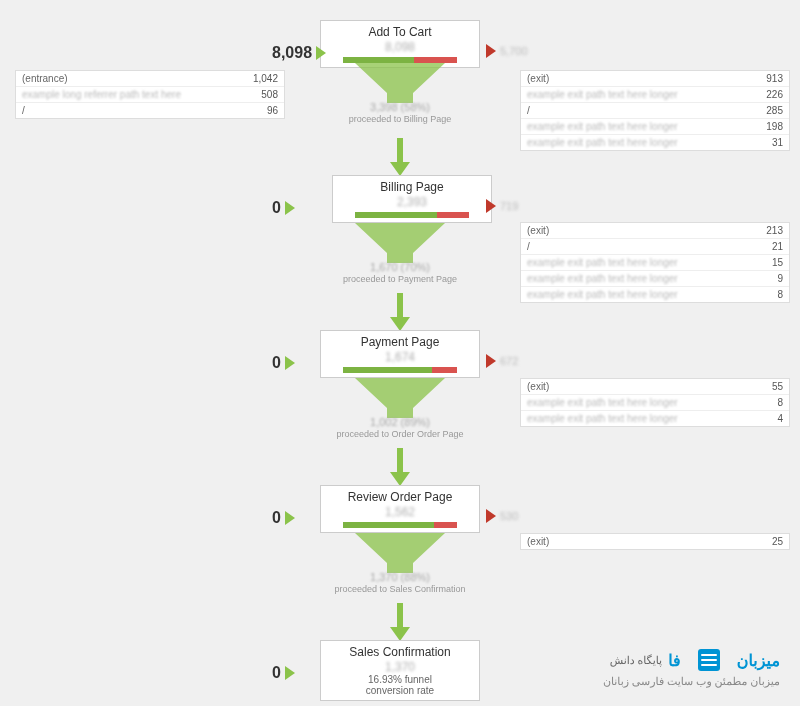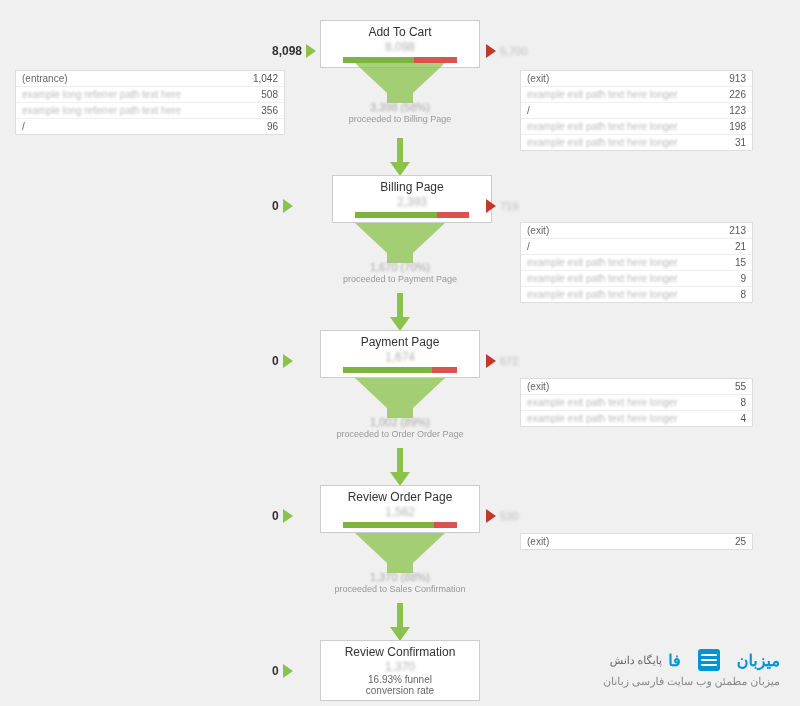--- a/index.html
+++ b/index.html
@@ -10,27 +10,27 @@
 .step-count{font-size:12px;color:#b0b0b0;filter:blur(1.5px);margin-top:1px}
 .bar{height:6px;width:100%;display:flex;margin-top:3px}
 .bar .g{background:#7cb342;height:100%}
 .bar .r{background:#d9534f;height:100%}
 .funnel-wrap{position:absolute;width:160px;text-align:center}
 .funnel-svg{display:block;margin:0 auto}
 .funnel-text{font-size:11px;color:#aaa;filter:blur(1.2px);margin-top:-2px}
 .funnel-sub{font-size:9px;color:#999;margin-top:1px}
 .arrow-down{position:absolute;width:0;height:0;border-left:10px solid transparent;border-right:10px solid transparent;border-top:14px solid #8bc34a}
 .arrow-stem{position:absolute;width:6px;background:#8bc34a}
-.in-arrow{position:absolute;color:#333;font-weight:bold;font-size:12px;display:flex;align-items:center;gap:4px}
+.in-arrow{position:absolute;color:#333;font-weight:bold;font-size:16px;display:flex;align-items:center;gap:4px}
 .in-arrow .tri{width:0;height:0;border-top:7px solid transparent;border-bottom:7px solid transparent;border-left:10px solid #8bc34a}
 .out-arrow{position:absolute;color:#c0392b;font-size:11px;display:flex;align-items:center;gap:4px}
 .out-arrow .tri{width:0;height:0;border-top:7px solid transparent;border-bottom:7px solid transparent;border-left:10px solid #c0392b}
 .out-arrow .val{color:#bbb;filter:blur(1.5px)}
 .side-table{position:absolute;background:#fff;border:1px solid #ddd;width:270px;font-size:10px}
-.side-table.right{width:233px}
+.side-table.right{width:270px}
 .side-table .row{display:flex;justify-content:space-between;padding:2px 6px;border-bottom:1px solid #eee}
 .side-table .row:last-child{border-bottom:none}
 .side-table .label{color:#bbb;filter:blur(1px);white-space:nowrap;overflow:hidden;flex:1}
 .side-table .label.clear{filter:none;color:#666}
 .side-table .num{color:#555;width:40px;text-align:right}
 .final-note{font-size:10px;color:#666}
 .brand{position:absolute;right:20px;bottom:18px;text-align:right}
 .brand-top{display:flex;align-items:center;gap:6px;justify-content:flex-end}
 .brand-logo{display:flex;align-items:center;gap:17px}
 .brand-logo .word{color:#0094d4;font-weight:bold;font-size:16px;font-family:Tahoma,Arial}
@@ -137,58 +137,54 @@
     <div class="funnel-wrap" style="left: 320px; top: 533px;">
       <svg class="funnel-svg" width="90" height="40" viewBox="0 0 90 40">
         <polygon points="0,0 90,0 58,30 58,40 32,40 32,30" fill="#8bc34a" opacity="0.75"></polygon>
       </svg>
       <div class="funnel-text">1,370 (88%)</div>
       <div class="funnel-sub">proceeded to Sales Confirmation</div>
     </div>
     <div class="arrow-stem" style="left: 397px; top: 603px; height: 26px;"></div>
     <div class="arrow-down" style="left: 390px; top: 627px;"></div>
     <div class="step-box" style="left: 320px; top: 640px;">
-      <div class="step-title">Review Confirmation</div>
+      <div class="step-title">Sales Confirmation</div>
       <div class="step-count">1,370</div>
       <div class="final-note">16.93% funnel conversion rate</div>
     </div>
     <div class="in-arrow" style="left: 272px; top: 664px;">
       <span>0</span>
       <span class="tri"></span>
     </div>
     <div class="side-table" style="left: 15px; top: 70px;">
       <div class="row">
         <span class="label clear">(entrance)</span>
         <span class="num">1,042</span>
       </div>
       <div class="row">
         <span class="label">example long referrer path text here</span>
         <span class="num">508</span>
       </div>
       <div class="row">
-        <span class="label">example long referrer path text here</span>
-        <span class="num">356</span>
-      </div>
-      <div class="row">
         <span class="label clear">/</span>
         <span class="num">96</span>
       </div>
     </div>
     <div class="side-table right" style="left: 520px; top: 70px;">
       <div class="row">
         <span class="label clear">(exit)</span>
         <span class="num">913</span>
       </div>
       <div class="row">
         <span class="label">example exit path text here longer</span>
         <span class="num">226</span>
       </div>
       <div class="row">
         <span class="label clear">/</span>
-        <span class="num">123</span>
+        <span class="num">285</span>
       </div>
       <div class="row">
         <span class="label">example exit path text here longer</span>
         <span class="num">198</span>
       </div>
       <div class="row">
         <span class="label">example exit path text here longer</span>
         <span class="num">31</span>
       </div>
     </div>

